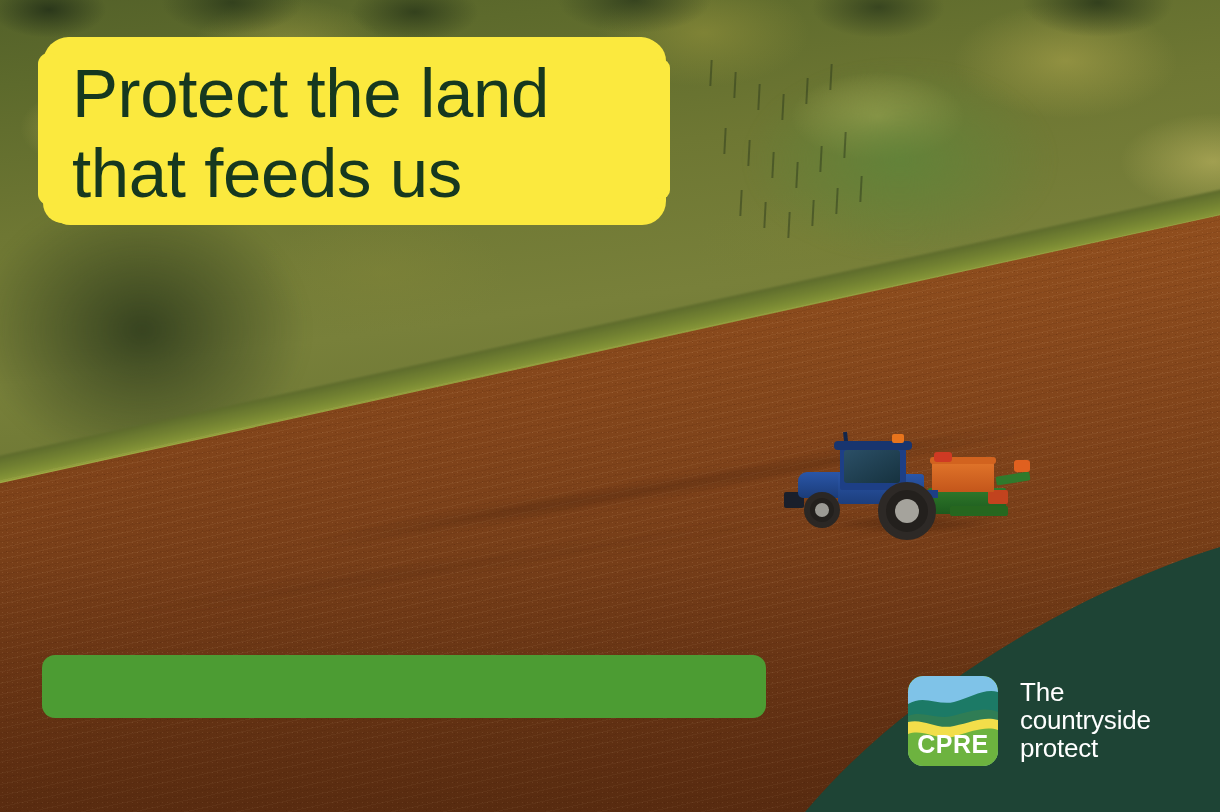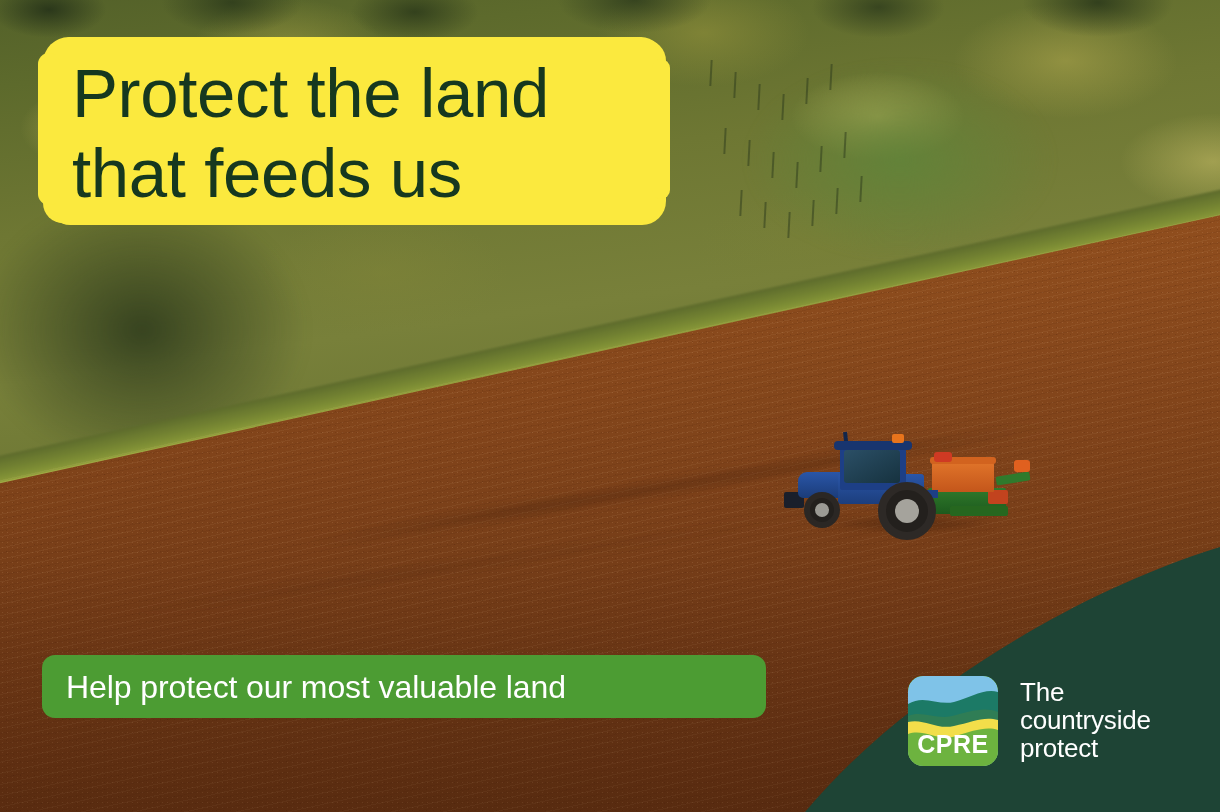--- a/index.html
+++ b/index.html
@@ -276,21 +276,20 @@
       <div class="rear-w"></div>
       <div class="rear-h"></div>
     </div>
   </div>
 
   <div class="headline-box"></div>
   <div class="headline">Protect the land
 that feeds us</div>
 
   <div class="subbanner"></div>
-  <div class="subbanner-text">Help protect our most valuable land</div>
 
   <div class="swoosh">
     <svg viewBox="0 0 470 265" preserveAspectRatio="none" aria-hidden="true">
       <path d="M470 0 C 380 28, 300 70, 235 112 C 170 154, 110 200, 55 265 L 470 265 Z" fill="#1E4435"></path>
     </svg>
   </div>
 
   <div class="brand">
     <div class="logo-mark">
       <svg viewBox="0 0 90 90" aria-hidden="true">

